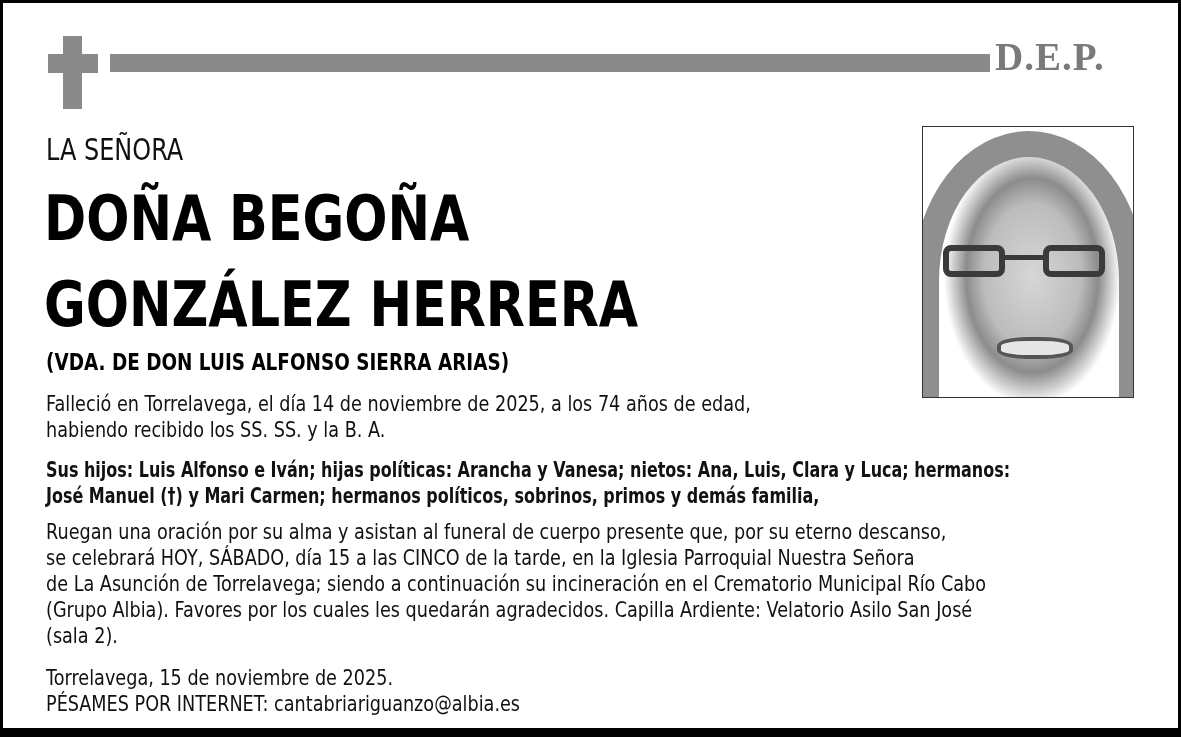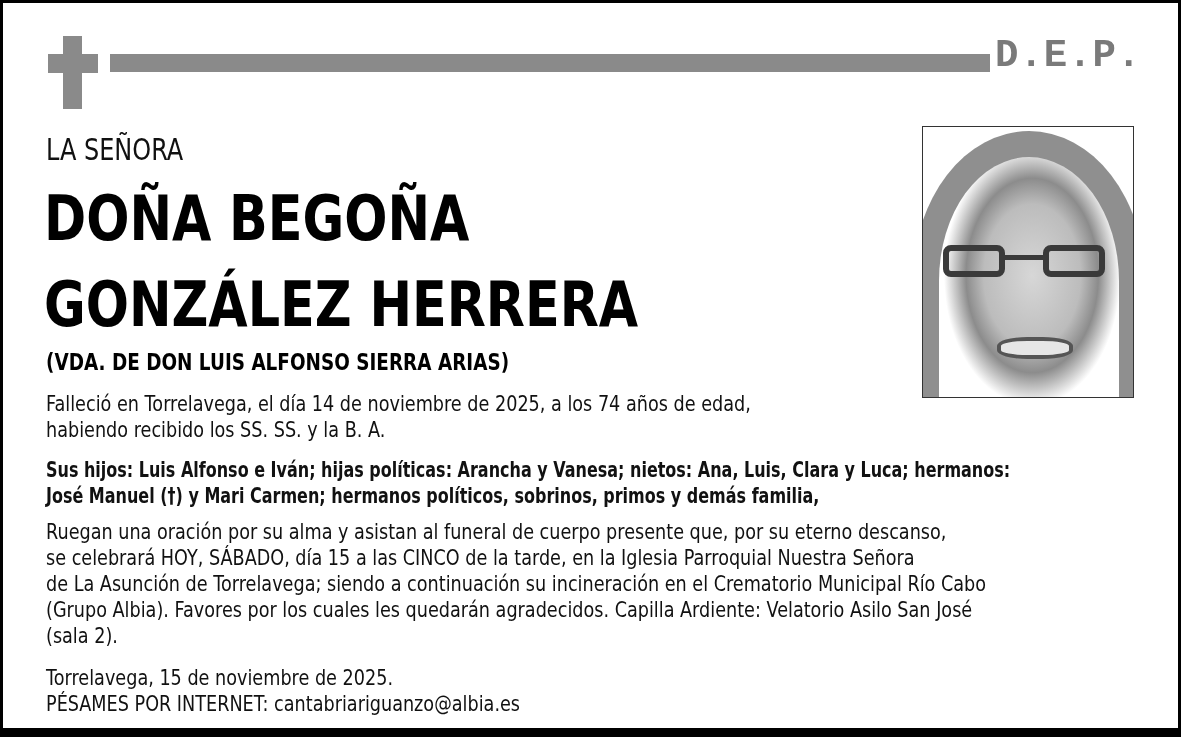--- a/index.html
+++ b/index.html
@@ -26,21 +26,21 @@
     .cross-h {
       position: absolute; left: 48px; top: 54px; width: 50px; height: 19px;
       background: #8a8a8a;
     }
     .rule {
       position: absolute; left: 110px; top: 54px; width: 880px; height: 18px;
       background: #8a8a8a;
     }
     .dep {
       position: absolute; left: 995px; top: 34px;
-      font-family: Liberation Mono, monospace; font-weight: bold;
+      font-family: Liberation Serif, serif; font-weight: bold;
       font-size: 39px; color: #7a7a7a; letter-spacing: 1px;
     }
     .photo {
       position: absolute; left: 922px; top: 126px; width: 212px; height: 272px;
       box-sizing: border-box; border: 1px solid #333;
       background: radial-gradient(ellipse 42% 48% at 52% 55%, #d7d7d7 0%, #bcbcbc 55%, #8c8c8c 75%, #ffffff 100%);
       overflow: hidden;
     }
     .photo .hair {
       position: absolute; left: -10px; top: 4px; width: 232px; height: 300px;

